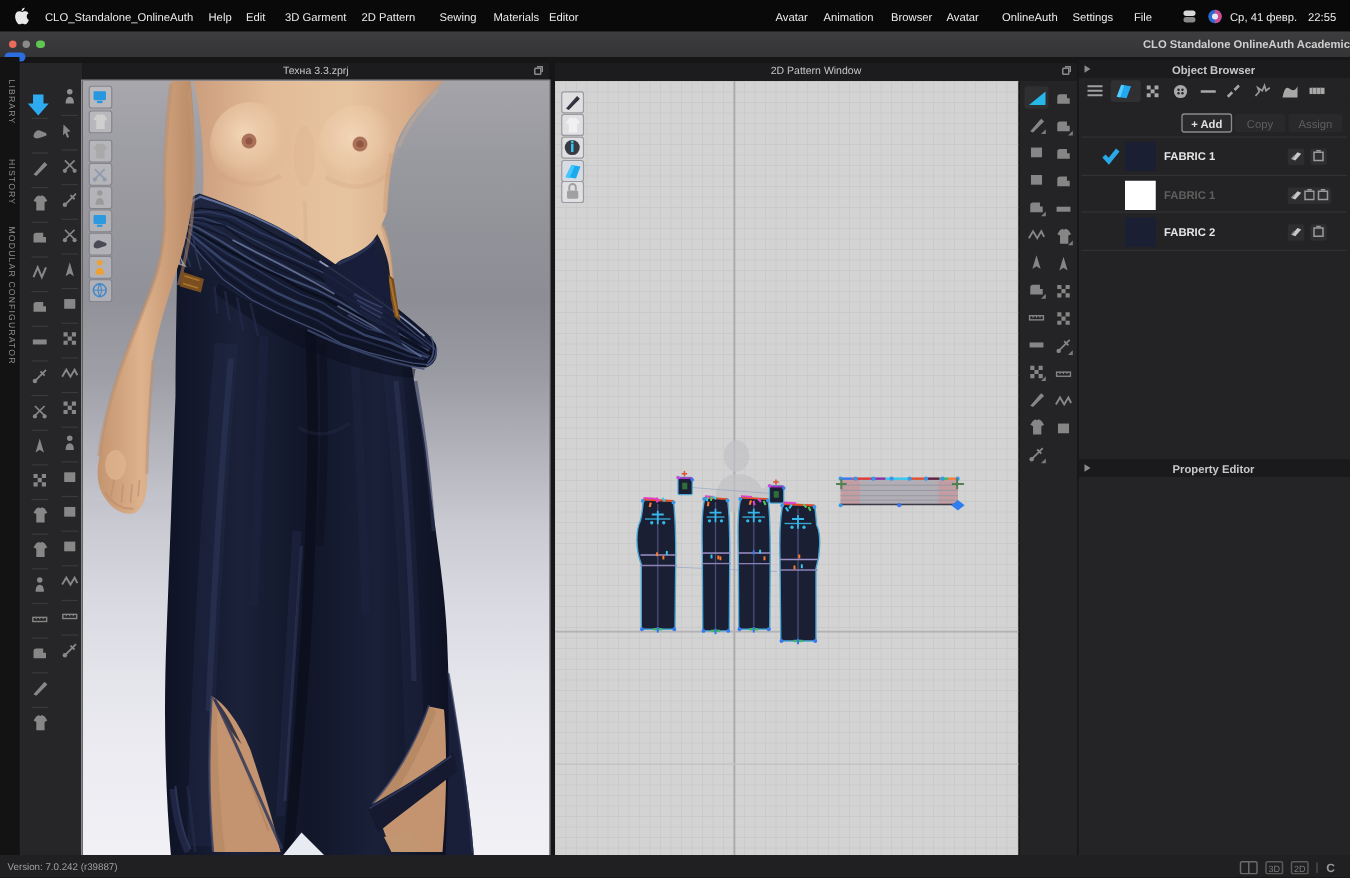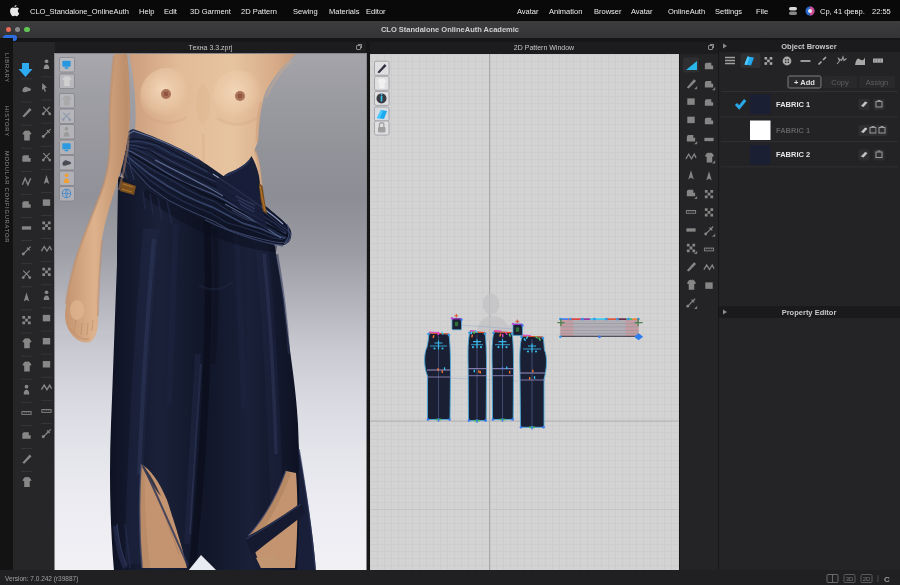--- a/index.html
+++ b/index.html
@@ -1,19 +1,19 @@
 <!DOCTYPE html>
 <html><head><meta charset="utf-8"><style>
 *{margin:0;padding:0;box-sizing:border-box}
 html,body{width:900px;height:585px;overflow:hidden;background:#161616;font-family:"Liberation Sans",sans-serif}
 .abs{position:absolute}
 #stage{position:relative;width:900px;height:585px}
 .menubar{left:0;top:0;width:900px;height:21px;background:#090909;color:#ececec;font-size:7.5px}
 .menubar span{position:absolute;top:7px;white-space:nowrap}
-.titlebar{left:0;top:21px;width:900px;height:17px;background:linear-gradient(#3d3d3f,#343436);color:#cfcfcf;font-size:7.5px;font-weight:bold;text-align:center;line-height:17px}
+.titlebar{left:0;top:21px;width:900px;height:17px;background:linear-gradient(#3d3d3f,#343436);color:#cfcfcf;font-size:7.5px;font-weight:bold;text-align:right;line-height:17px}
 .tl{position:absolute;top:26.5px;width:5.5px;height:5.5px;border-radius:50%}
 .hdr{position:absolute;height:12px;background:#1c1c1e;color:#c6c6c6;font-size:7px;text-align:center;line-height:12.5px}
 .undock{position:absolute;top:2.5px;width:5.5px;height:5.5px;border:0.9px solid #8a8a8a;border-radius:1px}
 .undock:after{content:"";position:absolute;right:-2px;top:-2px;width:3px;height:3px;border-top:1px solid #8a8a8a;border-right:1px solid #8a8a8a}
 .vlabel{position:absolute;color:#8f8f8f;font-size:5.8px;letter-spacing:0.75px;white-space:nowrap;transform:rotate(90deg);transform-origin:0 0}
 .statusbar{left:0;top:570px;width:900px;height:15px;background:#202022;color:#a0a0a0;font-size:6.5px}
 </style></head><body>
 <div id="stage">
     <div class="abs menubar">
       <svg style="position:absolute;left:10px;top:5px" width="11" height="12" viewBox="0 0 11 12">

